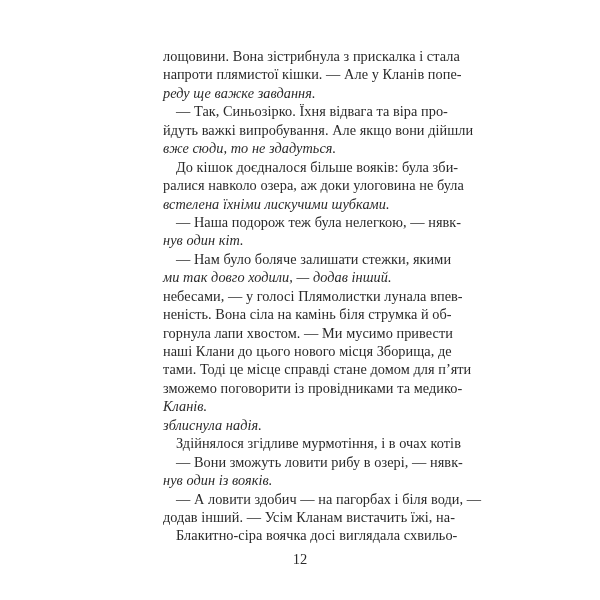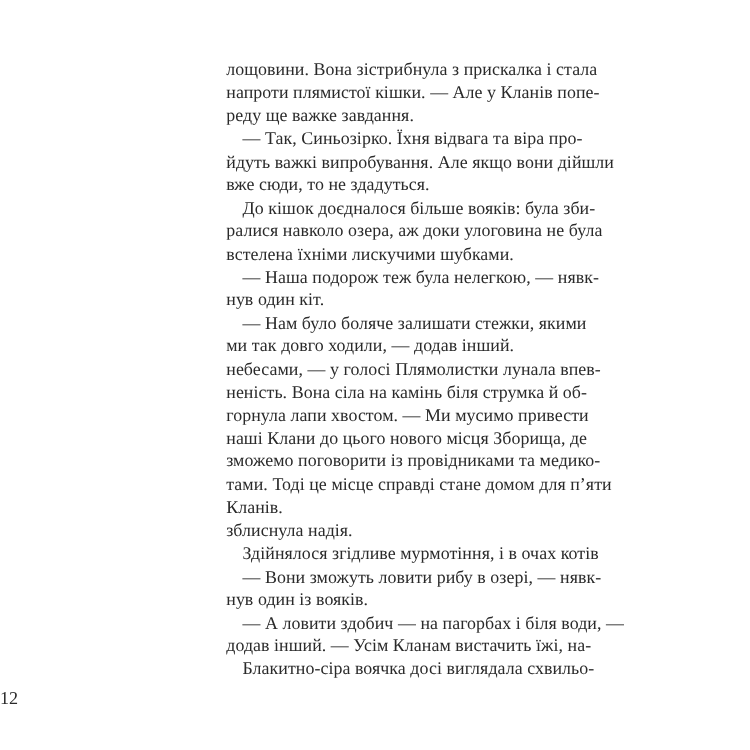--- a/index.html
+++ b/index.html
@@ -25,41 +25,41 @@
     }
     .text-block {
       position: absolute;
       left: 163px;
       top: 47px;
       width: 274px;
       font-size: 14.3px;
       line-height: 18.45px;
       text-align: justify;
       letter-spacing: 0.05px;
-      margin-left: 18px;
     }
     .line {
       display: block;
       white-space: nowrap;
       text-align-last: justify;
       height: 18.45px;
       overflow: visible;
     }
     .line.last {
       text-align-last: left;
+      font-style: italic;
     }
     .line.indent {
       padding-left: 13px;
     }
     .page-number {
       position: absolute;
       left: 0;
       width: 600px;
       top: 551px;
-      text-align: left;
+      text-align: center;
       font-size: 14.5px;
       color: #2a2a2a;
     }
   </style>
 </head>
 <body>
 
 <div class="page">
   <div class="text-block">
     <span class="line">лощовини. Вона зістрибнула з прискалка і стала</span>
@@ -72,22 +72,22 @@
     <span class="line">ралися навколо озера, аж доки улоговина не була</span>
     <span class="line last">встелена їхніми лискучими шубками.</span>
     <span class="line indent">— Наша подорож теж була нелегкою, — нявк-</span>
     <span class="line last">нув один кіт.</span>
     <span class="line indent">— Нам було боляче залишати стежки, якими</span>
     <span class="line last">ми так довго ходили, — додав інший.</span>
     <span class="line">небесами, — у голосі Плямолистки лунала впев-</span>
     <span class="line">неність. Вона сіла на камінь біля струмка й об-</span>
     <span class="line">горнула лапи хвостом. — Ми мусимо привести</span>
     <span class="line">наші Клани до цього нового місця Зборища, де</span>
+    <span class="line">тами. Тоді це місце справді стане домом для п’яти</span>
     <span class="line">зможемо поговорити із провідниками та медико-</span>
-    <span class="line">тами. Тоді це місце справді стане домом для п’яти</span>
     <span class="line last">Кланів.</span>
     <span class="line last">зблиснула надія.</span>
     <span class="line indent">Здійнялося згідливе мурмотіння, і в очах котів</span>
     <span class="line indent">— Вони зможуть ловити рибу в озері, — нявк-</span>
     <span class="line last">нув один із вояків.</span>
     <span class="line indent">— А ловити здобич — на пагорбах і біля води, —</span>
     <span class="line">додав інший. — Усім Кланам вистачить їжі, на-</span>
     <span class="line indent">Блакитно-сіра воячка досі виглядала схвильо-</span>
 
   </div>

